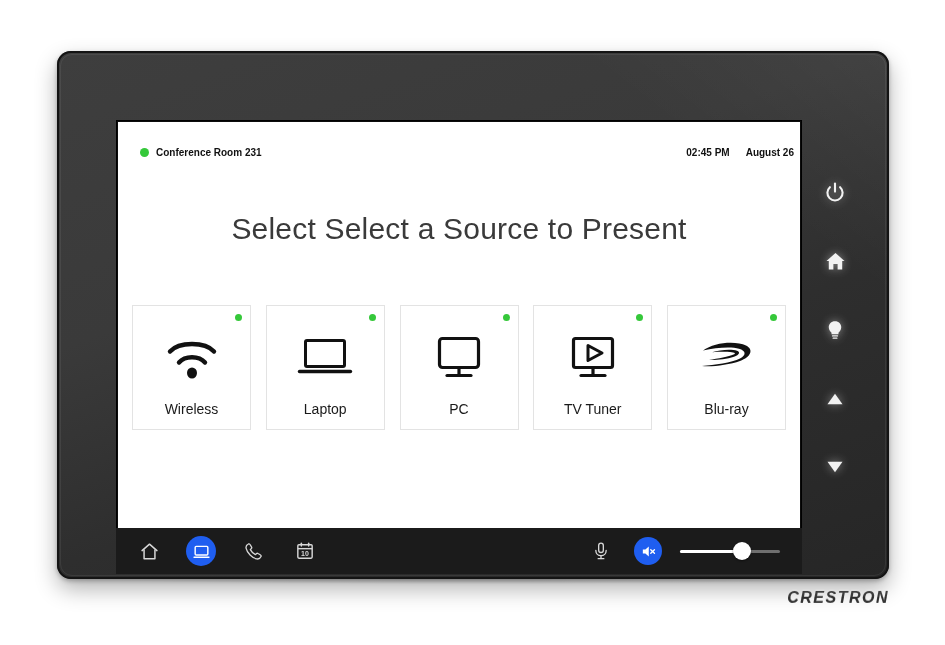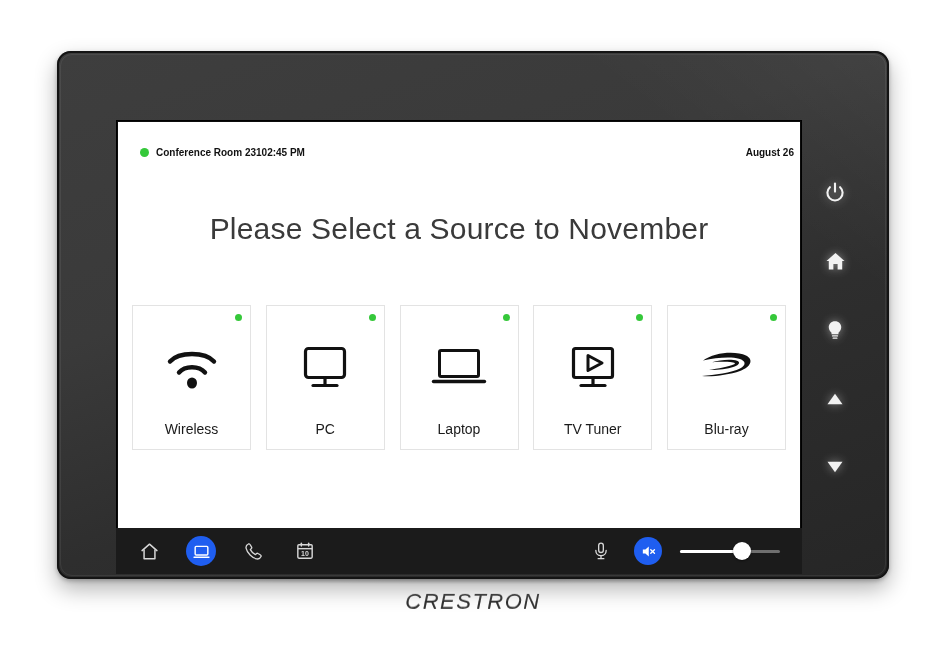--- a/index.html
+++ b/index.html
@@ -89,24 +89,24 @@
     width: 8px; height: 5px;
     border-radius: 2px;
     background: rgba(150,150,150,0.33);
   }
 
   
   .brand {
     position: absolute;
     left: 0; right: 0;
     top: 537px;
-    text-align: center;
+    text-align: right;
     font-family: "Liberation Sans", sans-serif;
-    font-size: 22px;
-    font-weight: normal;
+    font-size: 16px;
+    font-weight: bold;
     font-style: italic;
     letter-spacing: 1.5px;
     color: #b9b9b9;
     text-shadow: 0 1px 0 rgba(0,0,0,0.7), 0 -1px 0 rgba(255,255,255,0.10);
     background: linear-gradient(180deg, #e8e8e8 0%, #b5b5b5 48%, #8d8d8d 52%, #cfcfcf 100%);
     -webkit-background-clip: text;
     background-clip: text;
     -webkit-text-fill-color: transparent;
   }
 
@@ -168,22 +168,22 @@
     flex: 0 0 auto;
   }
   .status-dot {
     width: 9px; height: 9px;
     border-radius: 50%;
     background: #35c83a;
     flex: 0 0 auto;
   }
   .status-center {
     flex: 1 1 auto;
-    text-align: left;
-    padding-right: 24px;
+    text-align: right;
+    padding-right: 16px;
   }
   .status-right { flex: 0 0 auto; }
 
   
   .content {
     position: absolute;
     left: 0; top: 28px;
     width: 682px; height: 350px;
   }
   .page-title {
@@ -199,21 +199,21 @@
   
   .tiles {
     position: absolute;
     left: 14px; top: 155px;
     width: 654px;
     display: flex;
     justify-content: space-between;
   }
   .tile {
     position: relative;
-    width: 119px; height: 145px;
+    width: 119px; height: 125px;
     border: 1px solid #e3e3e3;
     background: #ffffff;
     box-sizing: border-box;
     display: flex;
     flex-direction: column;
     align-items: center;
     cursor: pointer;
   }
   .tile-dot {
     position: absolute;
@@ -339,57 +339,57 @@
         <div class="status-left">
           <span class="status-dot" style="background: rgb(53, 200, 58);"></span>
           <span>Conference Room 231</span>
         </div>
         <div class="status-center">02:45 PM</div>
         <div class="status-right">August 26</div>
       </div>
 
       <div class="content">
 
-        <div class="page-title">Please Select a Source to November</div>
+        <div class="page-title">Select Select a Source to Present</div>
 
         <div class="tiles">
 
           <div class="tile">
             <span class="tile-dot" style="background: rgb(53, 200, 58);"></span>
             <div class="tile-icon">
               <svg width="56" height="46" viewBox="0 0 56 46" fill="none" xmlns="http://www.w3.org/2000/svg">
                 <path d="M6 17.5 C15 7.5, 41 7.5, 50 17.5" stroke="#111111" stroke-width="4.4" stroke-linecap="round" fill="none"></path>
                 <path d="M15 28.5 C21 21.5, 35 21.5, 41 28.5" stroke="#111111" stroke-width="4.4" stroke-linecap="round" fill="none"></path>
                 <ellipse cx="28" cy="39" rx="5" ry="5.6" fill="#111111"></ellipse>
               </svg>
             </div>
             <div class="tile-label">Wireless</div>
           </div>
 
           <div class="tile">
             <span class="tile-dot" style="background: rgb(53, 200, 58);"></span>
             <div class="tile-icon">
+              <svg width="58" height="46" viewBox="0 0 58 46" fill="none" xmlns="http://www.w3.org/2000/svg">
+                <rect x="9.5" y="6.5" width="39" height="26" rx="1.5" stroke="#111111" stroke-width="3" fill="none"></rect>
+                <line x1="3.5" y1="37.5" x2="54.5" y2="37.5" stroke="#111111" stroke-width="3.4" stroke-linecap="round"></line>
+              </svg>
+            </div>
+            <div class="tile-label">Laptop</div>
+          </div>
+
+          <div class="tile">
+            <span class="tile-dot" style="background: rgb(53, 200, 58);"></span>
+            <div class="tile-icon">
               <svg width="56" height="48" viewBox="0 0 56 48" fill="none" xmlns="http://www.w3.org/2000/svg">
                 <rect x="8.5" y="5.5" width="39" height="29" rx="3" stroke="#111111" stroke-width="3.2" fill="none"></rect>
                 <line x1="28" y1="34.5" x2="28" y2="41" stroke="#111111" stroke-width="3.2"></line>
                 <line x1="16" y1="42.5" x2="40" y2="42.5" stroke="#111111" stroke-width="3.2" stroke-linecap="round"></line>
               </svg>
             </div>
             <div class="tile-label">PC</div>
-          </div>
-
-          <div class="tile">
-            <span class="tile-dot" style="background: rgb(53, 200, 58);"></span>
-            <div class="tile-icon">
-              <svg width="58" height="46" viewBox="0 0 58 46" fill="none" xmlns="http://www.w3.org/2000/svg">
-                <rect x="9.5" y="6.5" width="39" height="26" rx="1.5" stroke="#111111" stroke-width="3" fill="none"></rect>
-                <line x1="3.5" y1="37.5" x2="54.5" y2="37.5" stroke="#111111" stroke-width="3.4" stroke-linecap="round"></line>
-              </svg>
-            </div>
-            <div class="tile-label">Laptop</div>
           </div>
 
           <div class="tile">
             <span class="tile-dot" style="background: rgb(53, 200, 58);"></span>
             <div class="tile-icon">
               <svg width="56" height="48" viewBox="0 0 56 48" fill="none" xmlns="http://www.w3.org/2000/svg">
                 <rect x="8.5" y="5.5" width="39" height="29" rx="2" stroke="#111111" stroke-width="3.2" fill="none"></rect>
                 <path d="M23 12.5 L37 20 L23 27.5 Z" stroke="#111111" stroke-width="3" stroke-linejoin="round" fill="none"></path>
                 <line x1="28" y1="34.5" x2="28" y2="41" stroke="#111111" stroke-width="3.2"></line>
                 <line x1="16" y1="42.5" x2="40" y2="42.5" stroke="#111111" stroke-width="3.2" stroke-linecap="round"></line>

